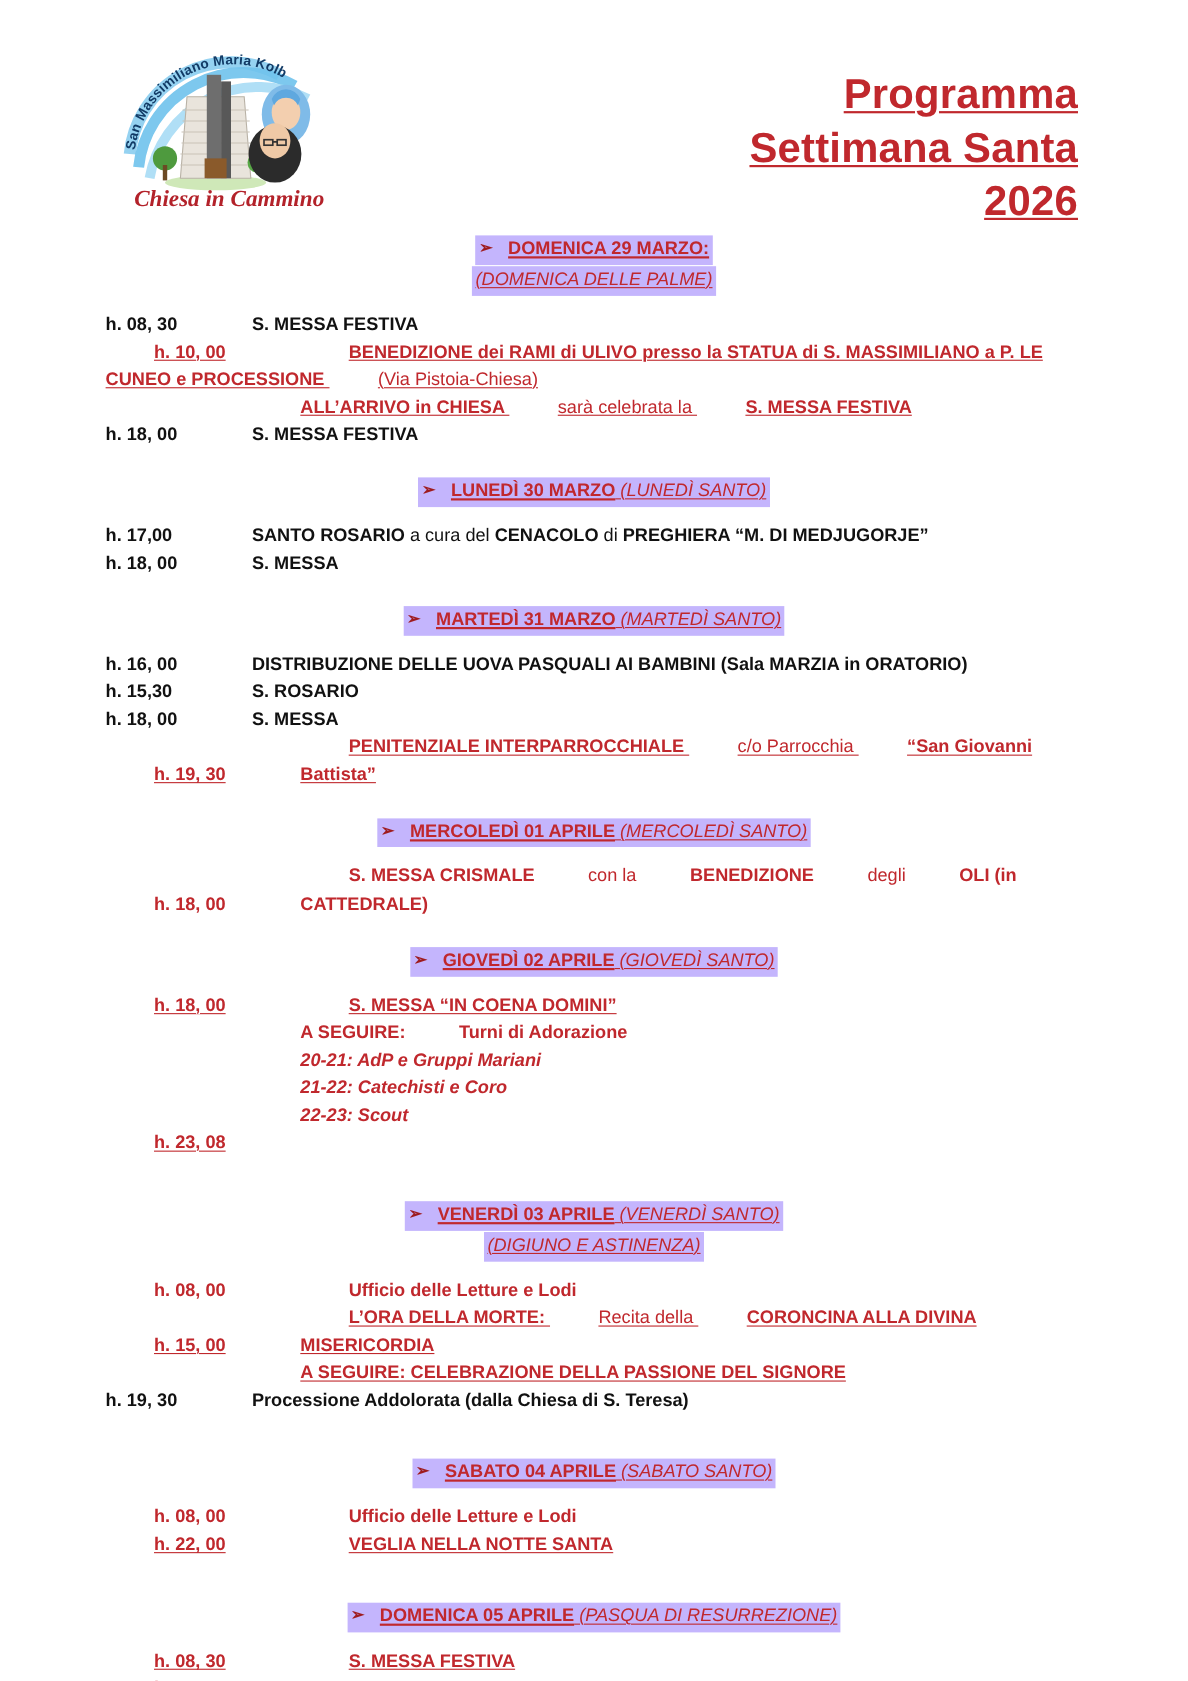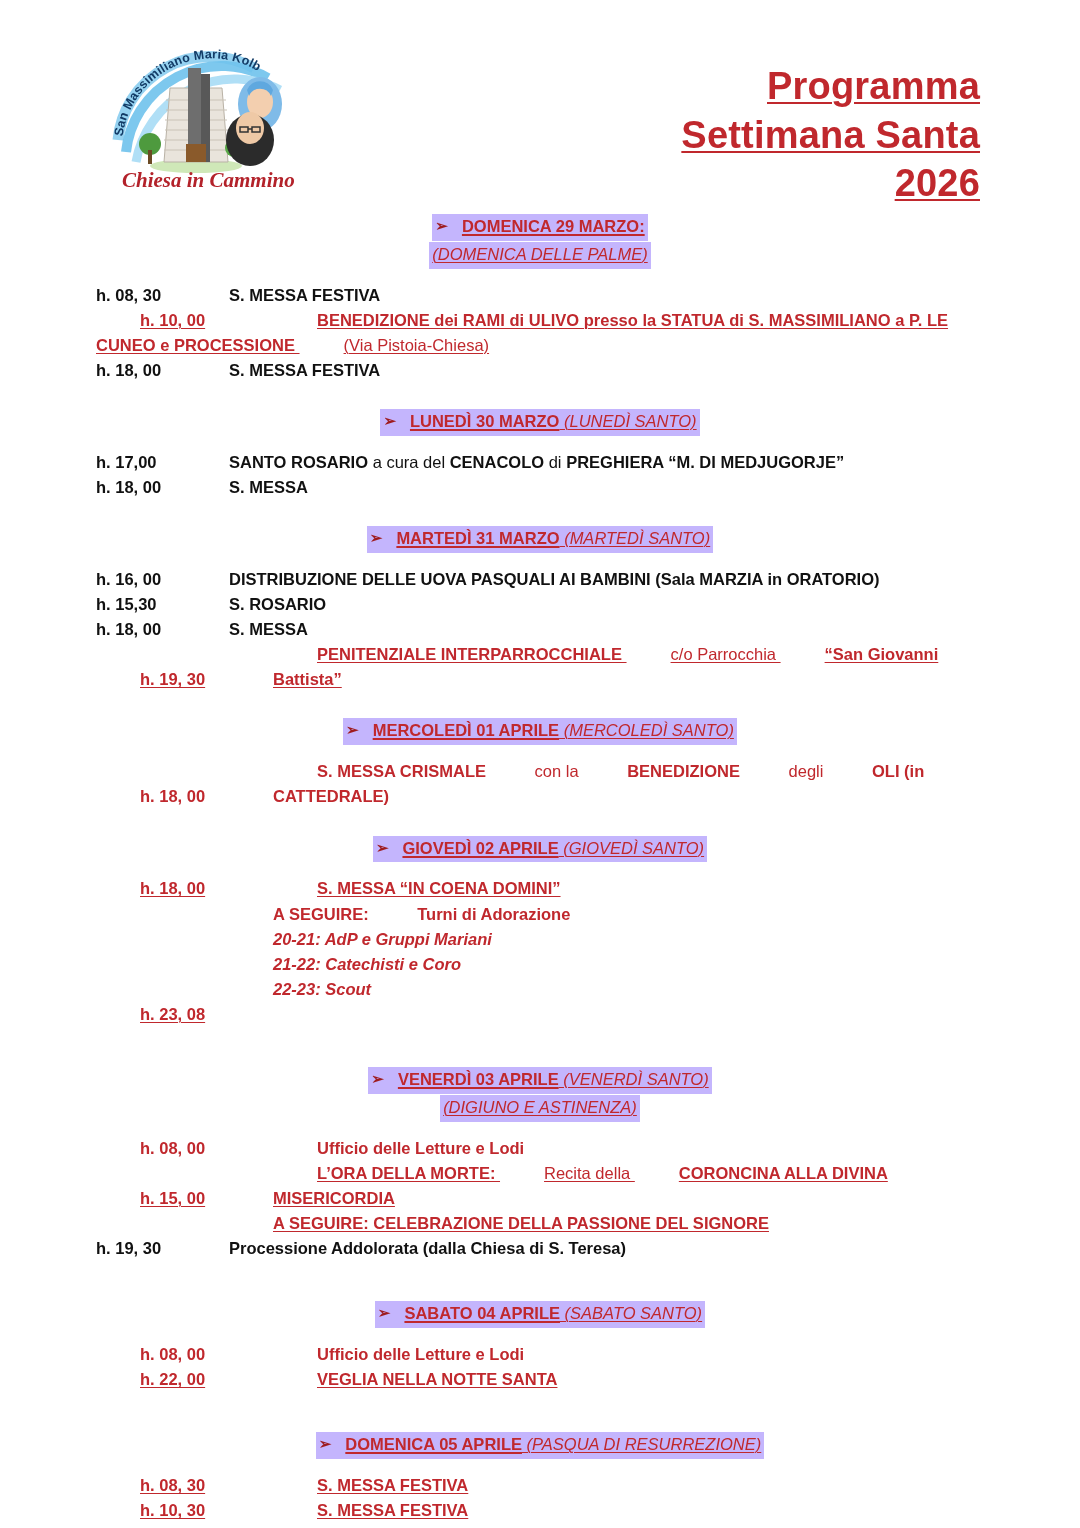--- a/index.html
+++ b/index.html
@@ -207,20 +207,24 @@
   </div>
 
   <div class="content" id="schedule">
       <div class="day-head"><span class="hl"><span class="arrow">➢</span><span class="dname">DOMENICA 29 MARZO:</span></span><span class="line2"><span class="hl"><span class="dsub">(DOMENICA DELLE PALME)</span></span></span></div>
       <div class="rows">
         <div class="row">
           <div class="time black">h. 08, 30</div>
           <div class="desc"><span class="black">S. MESSA FESTIVA</span></div>
         </div>
         <div class="wraprow"><span class="time red u">h. 10, 00</span><span class="red u">BENEDIZIONE dei RAMI di ULIVO presso la STATUA di S. MASSIMILIANO a P. LE CUNEO e PROCESSIONE </span><span class="red u nb">(Via Pistoia-Chiesa)</span></div>
+        <div class="row cont">
+          <div class="time black">h. 00, 00</div>
+          <div class="desc"><span class="red u">ALL’ARRIVO in CHIESA </span><span class="red u nb">sarà celebrata la </span><span class="red u">S. MESSA FESTIVA</span></div>
+        </div>
         <div class="row">
           <div class="time black">h. 18, 00</div>
           <div class="desc"><span class="black">S. MESSA FESTIVA</span></div>
         </div>
       </div>
       <div class="sp-md"></div>
       <div class="day-head"><span class="hl"><span class="arrow">➢</span><span class="dname">LUNEDÌ 30 MARZO</span><span class="dsub"> (LUNEDÌ SANTO)</span></span></div>
       <div class="rows">
         <div class="row">
           <div class="time black">h. 17,00</div>

